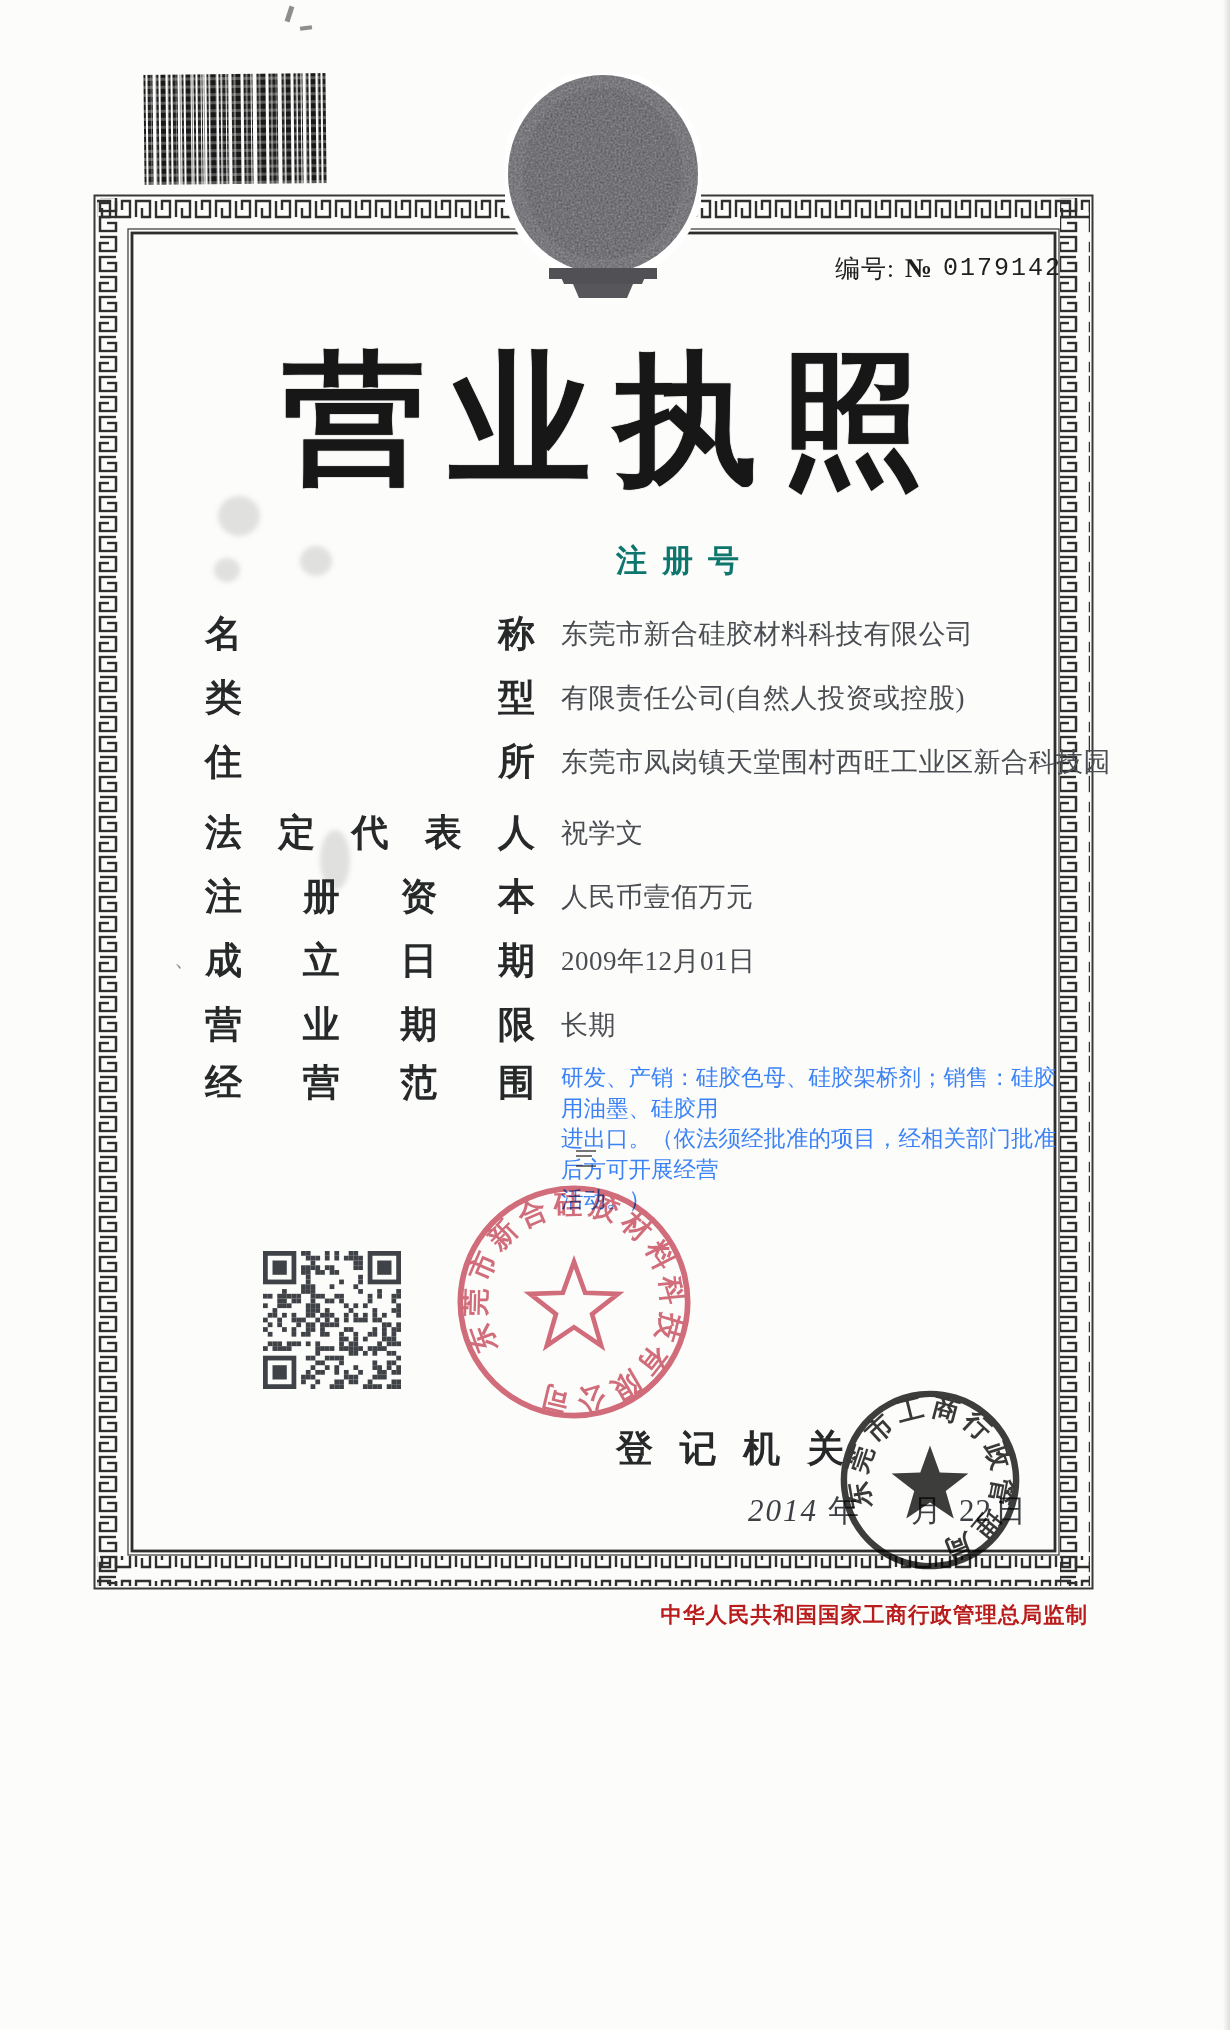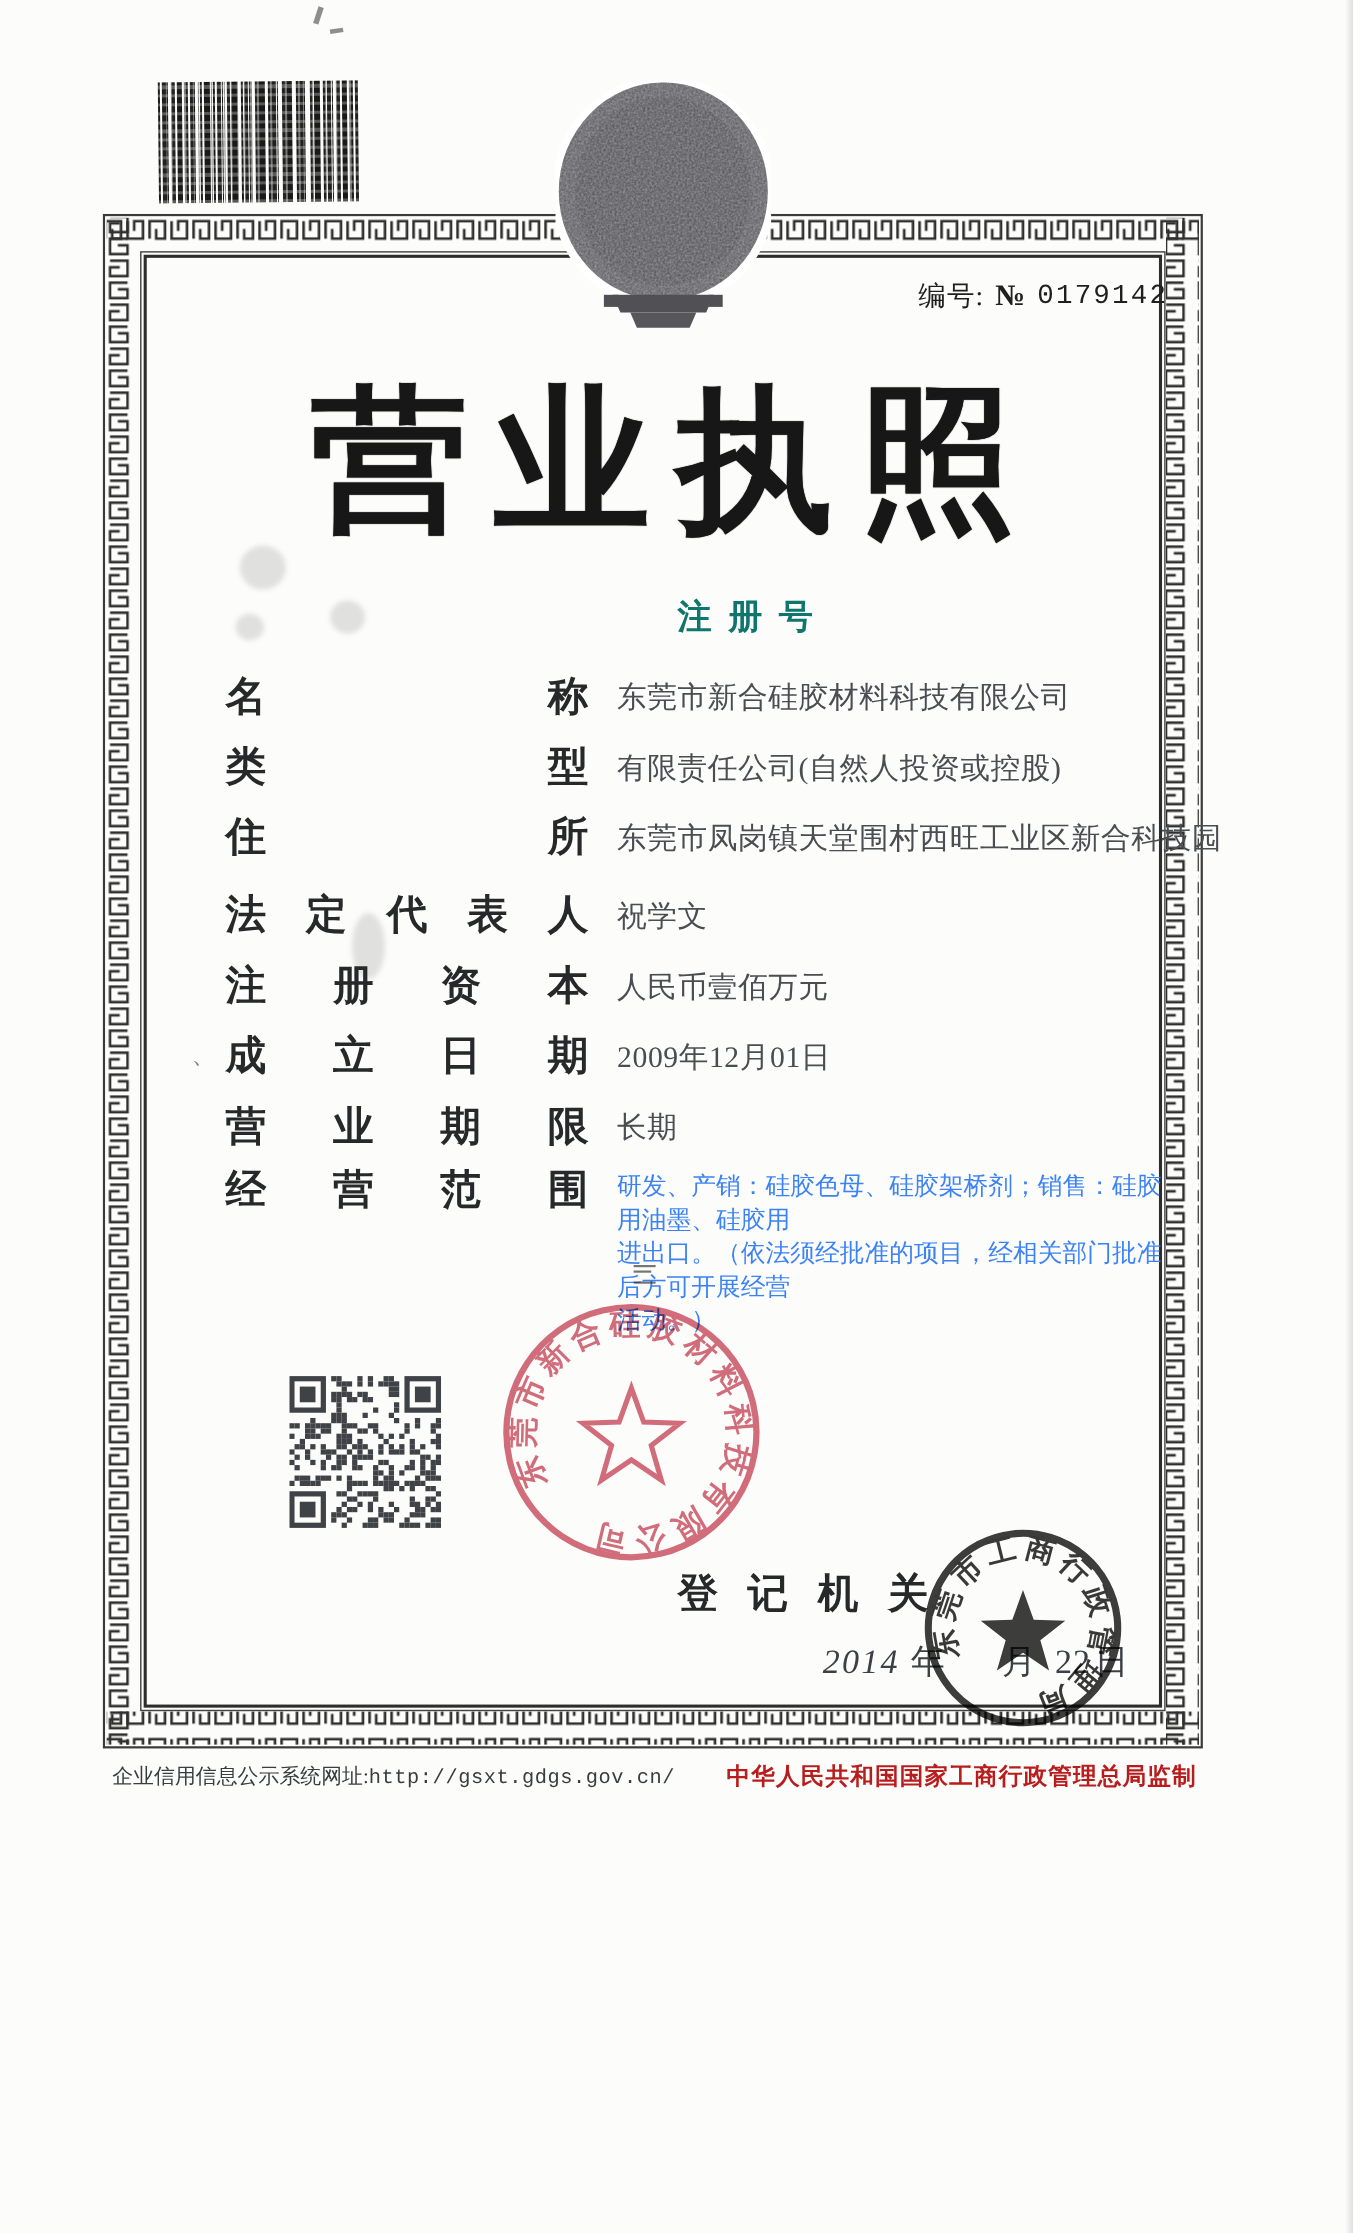--- a/index.html
+++ b/index.html
@@ -527,24 +527,20 @@
     </defs>
     <g transform="rotate(-118 95 95)">
       <circle cx="95" cy="95" r="87" fill="none" stroke="#1a1a1a" stroke-width="6.5"></circle>
       <text font-size="27" font-weight="bold" letter-spacing="5" font-family="Liberation Serif, serif" fill="#161616">
         <textPath href="#blkArc" startOffset="4">东莞市工商行政管理局</textPath>
       </text>
     </g>
     <path transform="translate(95,101) scale(1.02)" d="M0,-40 L9.64,-13.27 L38.04,-12.36 L15.6,5.07 L23.51,32.36 L0,16.4 L-23.51,32.36 L-15.6,5.07 L-38.04,-12.36 L-9.64,-13.27 Z" fill="#1a1a1a"></path>
   </svg>
 
-  <div class="abs footer-left">
-    <span>企业信用信息公示系统网址:</span>
-    <span class="url">http://gsxt.gdgs.gov.cn/</span>
-  </div>
   <div class="abs footer-right">中华人民共和国国家工商行政管理总局监制</div>
 
   <div class="abs artifact" style="left:287px;top:6px;width:5px;height:16px;transform:rotate(18deg);"></div>
   <div class="abs artifact" style="left:300px;top:26px;width:12px;height:4px;transform:rotate(-8deg);"></div>
   <div class="abs smudge" style="left:218px;top:496px;width:42px;height:40px;"></div>
   <div class="abs smudge" style="left:300px;top:546px;width:32px;height:30px;"></div>
   <div class="abs smudge" style="left:214px;top:558px;width:26px;height:24px;"></div>
   <div class="abs smudge" style="left:320px;top:830px;width:30px;height:60px;"></div>
   <div class="abs comma-mark">、</div>
   <div class="abs tickmarks"></div>

